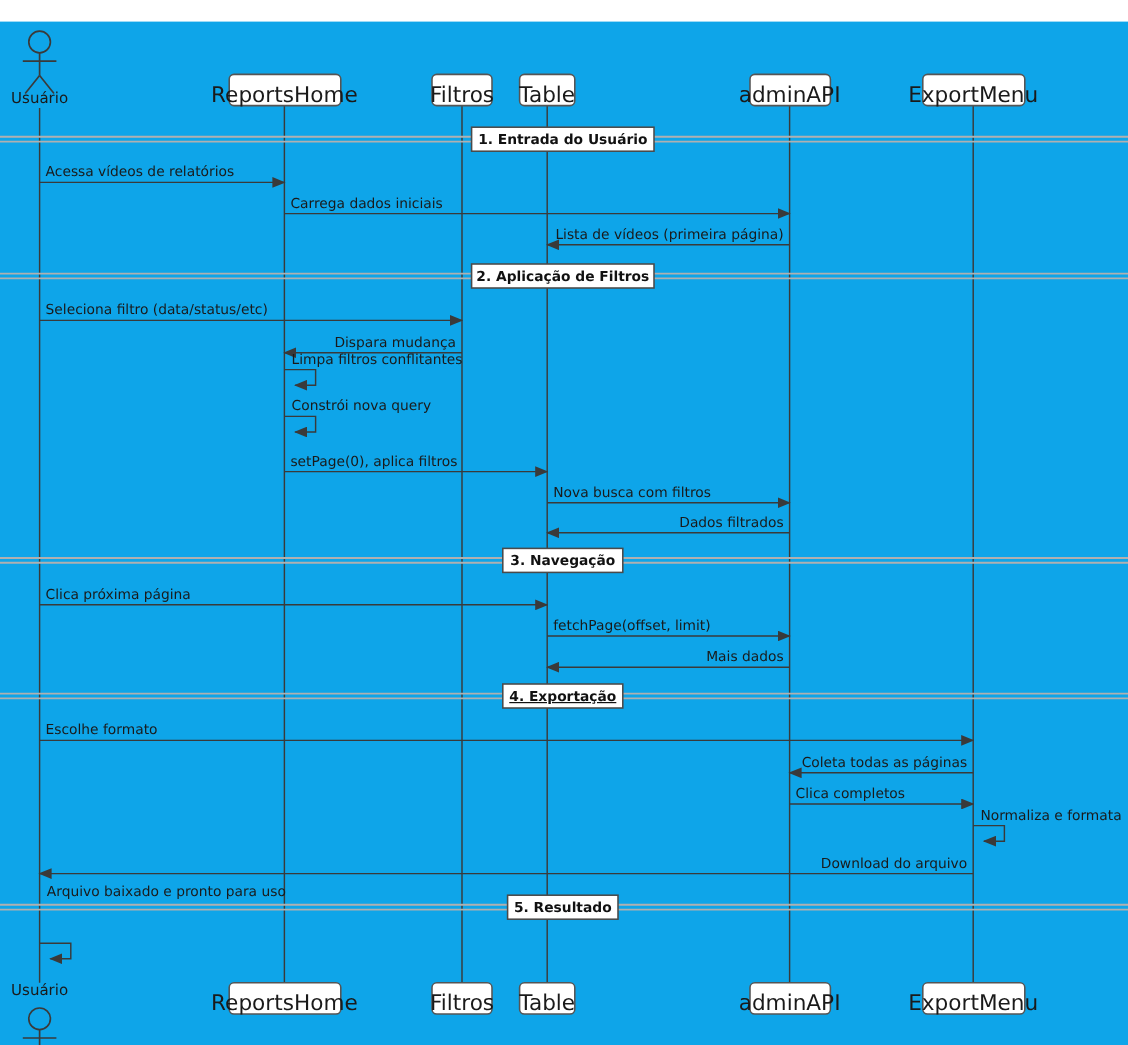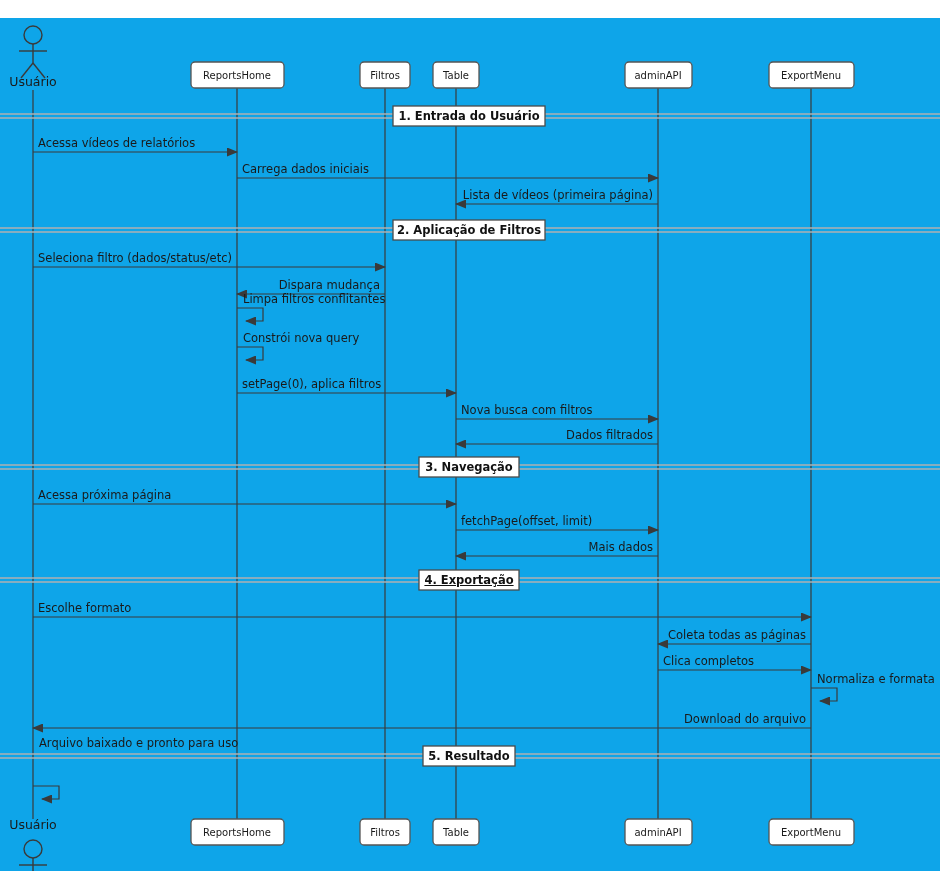--- a/index.html
+++ b/index.html
@@ -1,20 +1,20 @@
 <!DOCTYPE html>
 <html><head>
 <meta charset="utf-8">
 <style>
   html,body{margin:0;padding:0;background:#ffffff;}
   body{font-family:"DejaVu Sans","Liberation Sans",sans-serif;}
   #diagram{position:relative;width:940px;height:871px;overflow:hidden;background:#0ea5e9;margin-top:18px;}
   #diagram svg{position:absolute;left:0;top:0;}
   .lbl{position:absolute;font-size:11.5px;color:#1a1a1a;white-space:nowrap;line-height:1;}
-  .plabel{position:absolute;font-size:10px;color:#1a1a1a;white-space:nowrap;line-height:1;}
+  .plabel{position:absolute;font-size:18px;color:#1a1a1a;white-space:nowrap;line-height:1;}
   .dlabel{position:absolute;font-size:11.5px;font-weight:bold;color:#111;white-space:nowrap;line-height:1;}
   .actorlbl{position:absolute;font-size:12.5px;color:#1a1a1a;white-space:nowrap;line-height:1;}
 </style>
 </head>
 <body>
 
 <div id="diagram">
   <svg id="svg-layer" width="940" height="871">
       <defs>
         <marker id="arrR" markerWidth="11" markerHeight="9" refX="10" refY="4.5" orient="auto" markerUnits="userSpaceOnUse">
@@ -99,28 +99,28 @@
       <div class="plabel" style="left: 811px; top: 53px; transform: translateX(-50%);">ExportMenu</div>
       <div class="plabel" style="left: 811px; top: 810px; transform: translateX(-50%);">ExportMenu</div>
       <div class="dlabel" style="left: 469px; top: 93px; transform: translateX(-50%); text-align: right;">1. Entrada do Usuário</div>
       <div class="dlabel" style="left: 469px; top: 207px; transform: translateX(-50%);">2. Aplicação de Filtros</div>
       <div class="dlabel" style="left: 469px; top: 444px; transform: translateX(-50%);">3. Navegação</div>
       <div class="dlabel" style="left: 469px; top: 557px; transform: translateX(-50%); text-decoration: underline;">4. Exportação</div>
       <div class="dlabel" style="left: 469px; top: 733px; transform: translateX(-50%);">5. Resultado</div>
       <div class="lbl" style="left: 38px; top: 120px;">Acessa vídeos de relatórios</div>
       <div class="lbl" style="left: 242px; top: 146px;">Carrega dados iniciais</div>
       <div class="lbl" style="left: 653px; top: 172px; transform: translateX(-100%);">Lista de vídeos (primeira página)</div>
-      <div class="lbl" style="left: 38px; top: 235px;">Seleciona filtro (dados/status/etc)</div>
+      <div class="lbl" style="left: 38px; top: 235px;">Seleciona filtro (data/status/etc)</div>
       <div class="lbl" style="left: 380px; top: 262px; transform: translateX(-100%);">Dispara mudança</div>
       <div class="lbl" style="left: 243px; top: 276px;">Limpa filtros conflitantes</div>
       <div class="lbl" style="left: 243px; top: 315px;">Constrói nova query</div>
       <div class="lbl" style="left: 242px; top: 361px;">setPage(0), aplica filtros</div>
       <div class="lbl" style="left: 461px; top: 387px;">Nova busca com filtros</div>
       <div class="lbl" style="left: 653px; top: 412px; transform: translateX(-100%); text-align: right;">Dados filtrados</div>
-      <div class="lbl" style="left: 38px; top: 472px;">Acessa próxima página</div>
+      <div class="lbl" style="left: 38px; top: 472px;">Clica próxima página</div>
       <div class="lbl" style="left: 461px; top: 498px;">fetchPage(offset, limit)</div>
       <div class="lbl" style="left: 653px; top: 524px; transform: translateX(-100%);">Mais dados</div>
       <div class="lbl" style="left: 38px; top: 585px;">Escolhe formato</div>
       <div class="lbl" style="left: 806px; top: 612px; transform: translateX(-100%);">Coleta todas as páginas</div>
       <div class="lbl" style="left: 663px; top: 638px;">Clica completos</div>
       <div class="lbl" style="left: 817px; top: 656px;">Normaliza e formata</div>
       <div class="lbl" style="left: 806px; top: 696px; transform: translateX(-100%);">Download do arquivo</div>
       <div class="lbl" style="left: 39px; top: 720px;">Arquivo baixado e pronto para uso</div>
     </div>
 </div>

